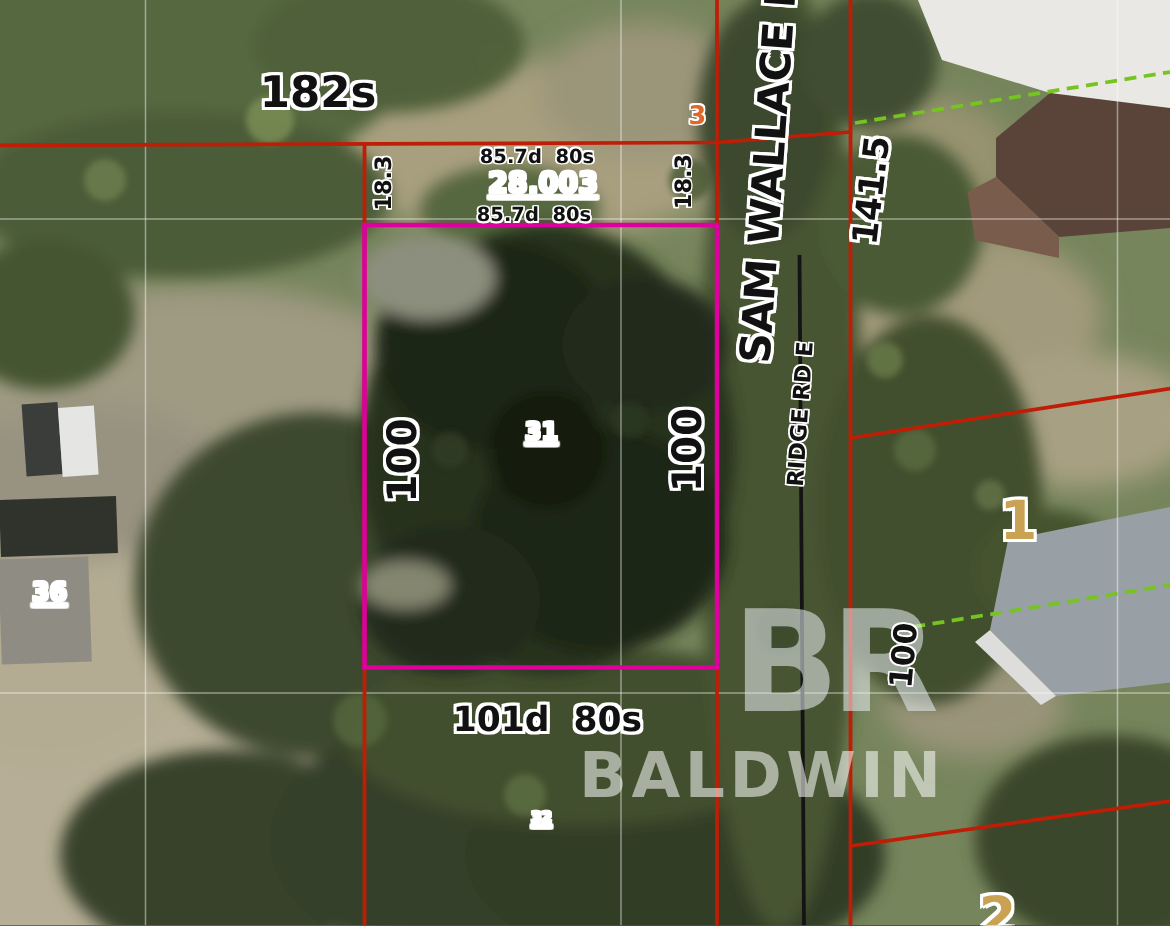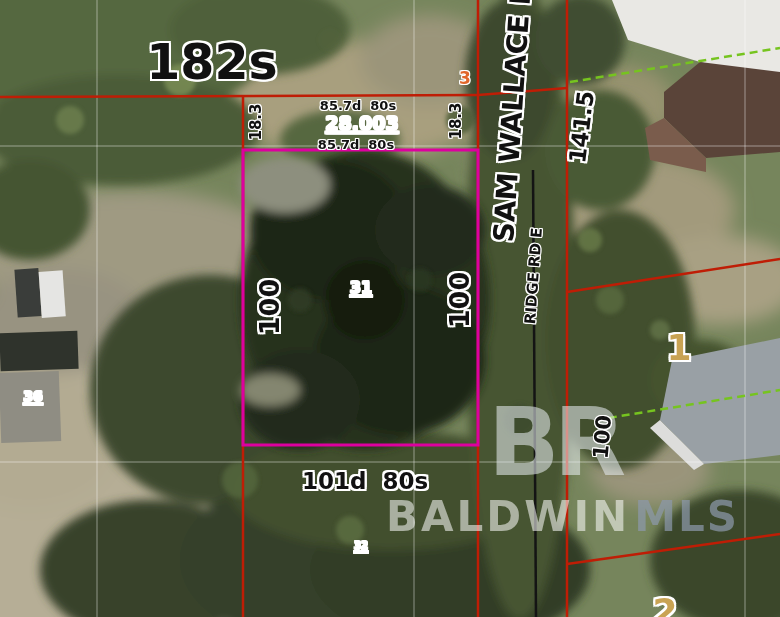--- a/index.html
+++ b/index.html
@@ -149,24 +149,23 @@
       <line x1="567" y1="292" x2="780" y2="259"></line>
       <line x1="567" y1="564" x2="780" y2="534"></line>
     </g>
 
     <rect x="243" y="150" width="235" height="295" fill="none" stroke="#dd009f" stroke-width="3"></rect>
   </svg>
 
   <div class="wm wm-logo" style="left:468px;top:388px;">BR</div>
   <div class="wm wm-brand" style="left:386px;top:492px;">
     <span class="wm-light">BALDWIN</span>
-    <span class="wm-bold">MLS</span>
   </div>
 
-  <div class="lbl halo" style="left:212px;top:62px;font-size:49px;transform:translate(-50%,-50%);">182s</div>
+  <div class="lbl halo" style="left:212px;top:62px;font-size:29px;transform:translate(-50%,-50%);">182s</div>
 
   <div class="lbl halo-sm" style="left:358px;top:105px;font-size:13px;transform:translate(-50%,-50%);">85.7d  80s</div>
 
   <div class="lbl halo-sm green uline" style="left:362px;top:123px;font-size:19px;transform:translate(-50%,-50%);">28.003</div>
 
   <div class="lbl halo-sm" style="left:356px;top:144px;font-size:13px;transform:translate(-50%,-50%);">85.7d  80s</div>
 
   <div class="lbl halo-sm" style="left:256px;top:122px;font-size:15px;transform:translate(-50%,-50%) rotate(-90deg);">18.3</div>
 
   <div class="lbl halo-sm" style="left:456px;top:121px;font-size:15px;transform:translate(-50%,-50%) rotate(-90deg);">18.3</div>
@@ -176,21 +175,21 @@
   <div class="lbl halo" style="left:269px;top:307px;font-size:27px;transform:translate(-50%,-50%) rotate(-90deg);">100</div>
 
   <div class="lbl halo" style="left:459px;top:300px;font-size:27px;transform:translate(-50%,-50%) rotate(-90deg);">100</div>
 
   <div class="lbl halo-sm green uline" style="left:361px;top:288px;font-size:16px;transform:translate(-50%,-50%);text-align:center;">31</div>
 
   <div class="lbl halo" style="left:365px;top:481px;font-size:23px;transform:translate(-50%,-50%);">101d  80s</div>
 
   <div class="lbl halo-sm green uline" style="left:361px;top:546px;font-size:10px;transform:translate(-50%,-50%);">32</div>
 
-  <div class="lbl halo-sm green uline" style="left:33px;top:396px;font-size:14px;transform:translate(-50%,-50%);">36</div>
+  <div class="lbl halo-sm green uline" style="left:33px;top:396px;font-size:17px;transform:translate(-50%,-50%);">36</div>
 
   <div class="lbl halo" style="left:513px;top:112px;font-size:28px;transform:translate(-50%,-50%) rotate(-86deg);">SAM WALLACE D</div>
 
   <div class="lbl halo-sm" style="left:534px;top:276px;font-size:15px;transform:translate(-50%,-50%) rotate(-86deg);">RIDGE RD E</div>
 
   <div class="lbl halo" style="left:582px;top:127px;font-size:23px;transform:translate(-50%,-50%) rotate(-83deg);">141.5</div>
 
   <div class="lbl halo tan" style="left:679px;top:348px;font-size:36px;transform:translate(-50%,-50%);">1</div>
 
   <div class="lbl halo-sm" style="left:603px;top:437px;font-size:21px;transform:translate(-50%,-50%) rotate(-85deg);">100</div>

